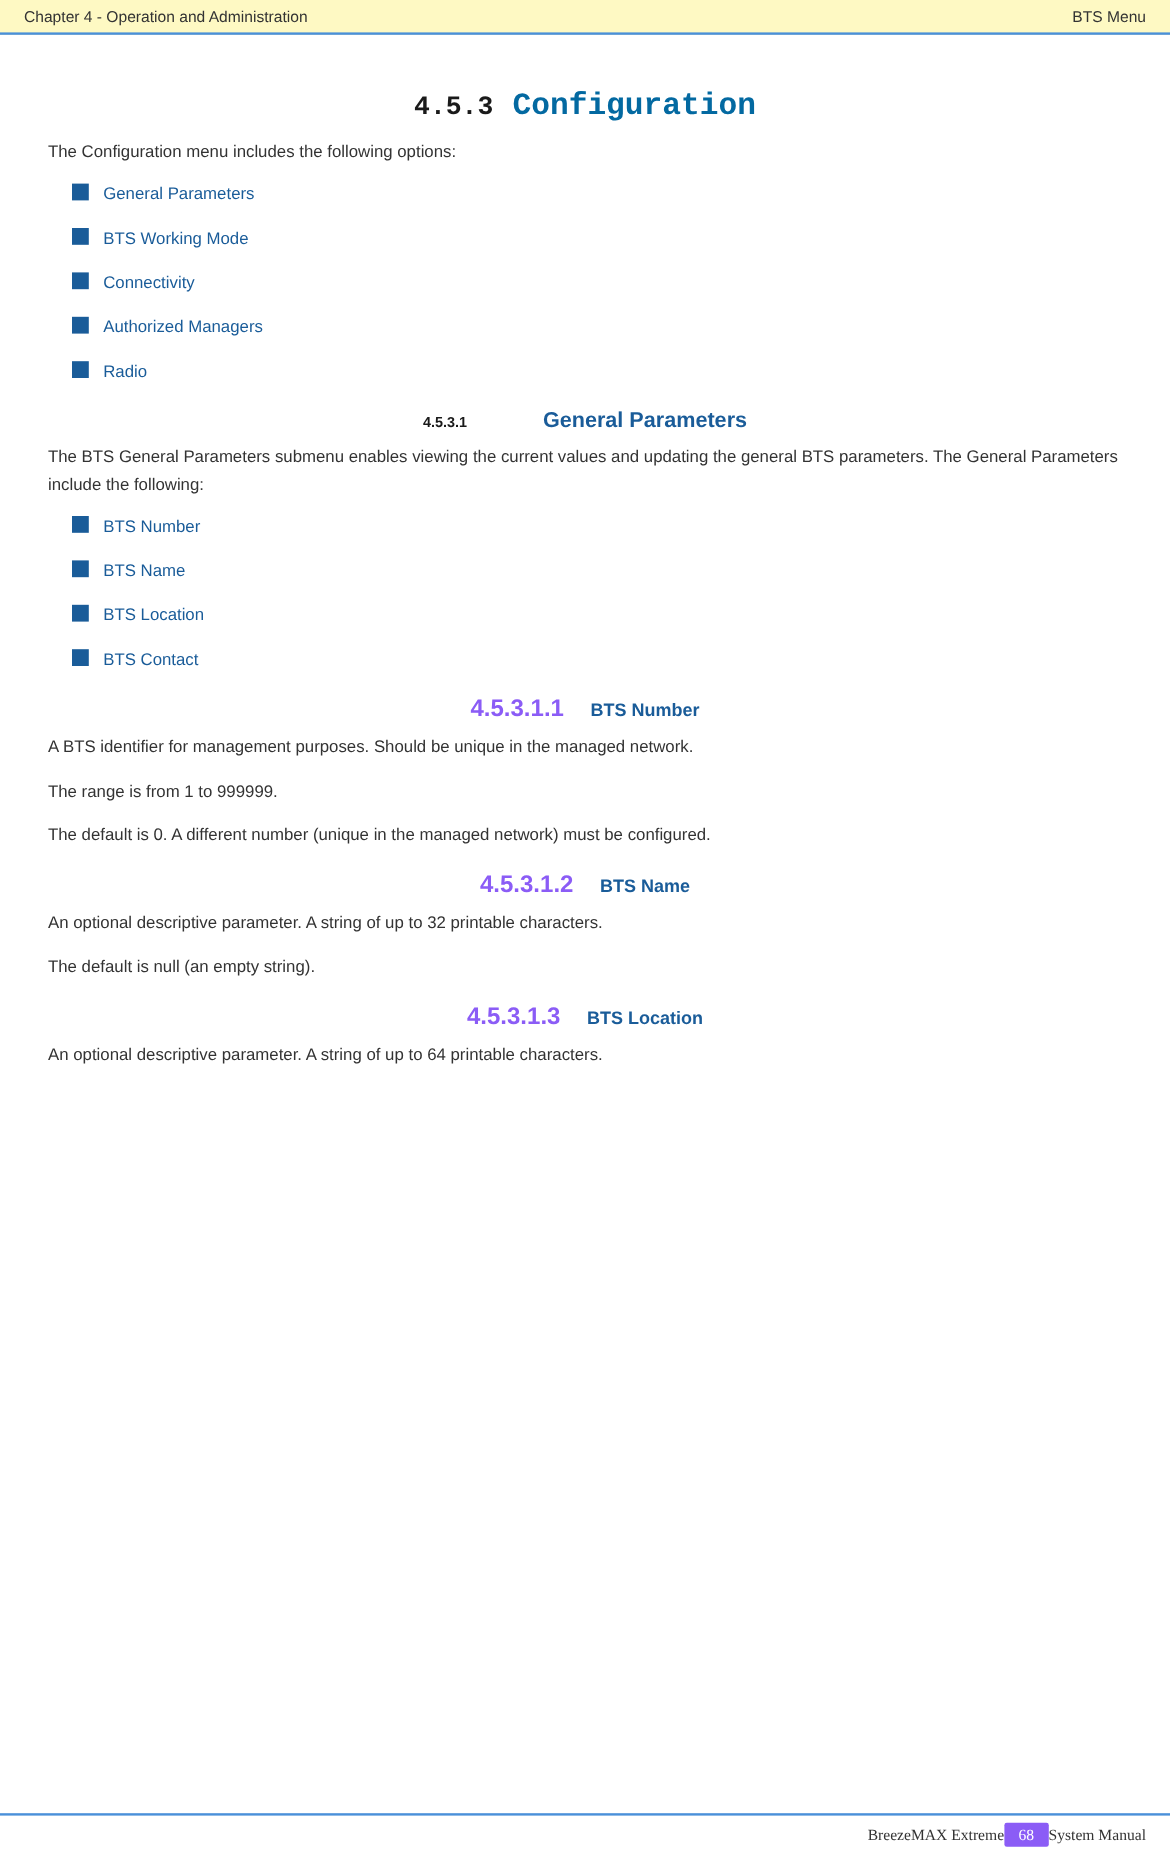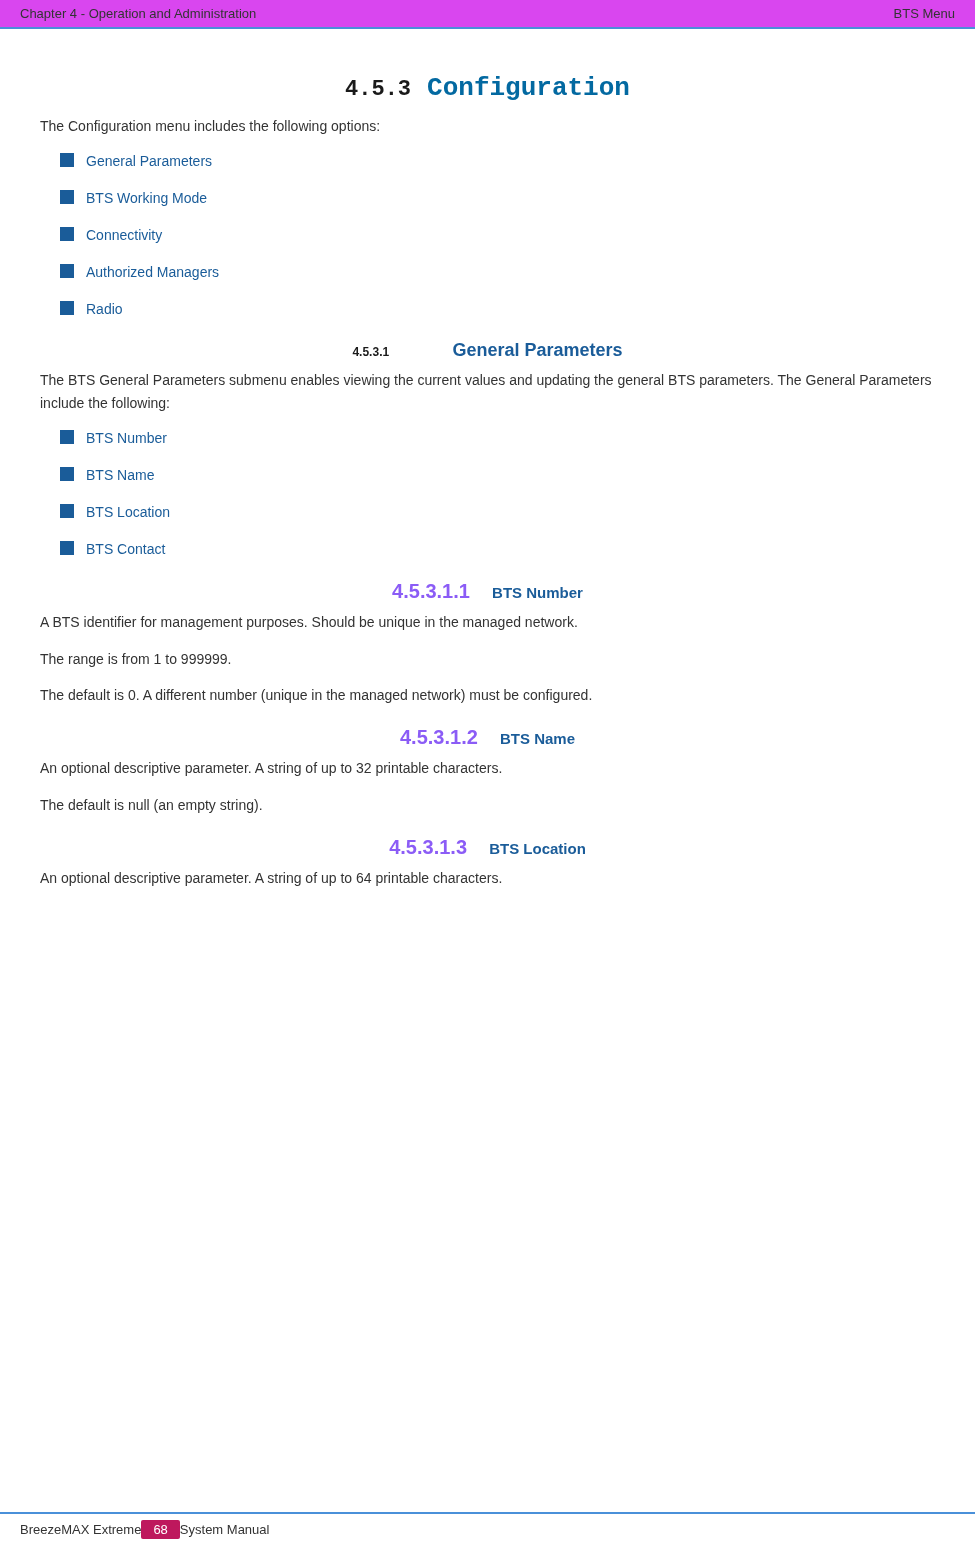--- a/index.html
+++ b/index.html
@@ -12,53 +12,54 @@
       min-height: 1545px;
     }
 
     
     .page-header {
       display: flex;
       justify-content: space-between;
       align-items: center;
       border-bottom: 2px solid #4a90d9;
       padding: 6px 20px;
-      background: #d946ef;
+      background: #fef9c3;
     }
     .page-header .chapter-title {
       font-size: 13px;
       color: #333;
     }
     .page-header .section-title {
       font-size: 13px;
       color: #333;
     }
 
     
     .page-footer {
       display: flex;
-      justify-content: flex-start;
+      justify-content: flex-end;
       align-items: center;
       border-top: 2px solid #4a90d9;
       padding: 6px 20px;
       position: absolute;
       bottom: 0;
       left: 0;
       right: 0;
       background: #fff;
+      font-family: Liberation Serif, serif;
     }
     .page-footer .footer-left,
     .page-footer .footer-right {
       font-size: 13px;
       color: #333;
     }
     .page-footer .footer-center {
       font-size: 13px;
       color: #333;
-      background: #be185d;
+      background: #8b5cf6;
       color: #fff;
       padding: 2px 12px;
       border-radius: 2px;
     }
 
     
     .content {
       padding: 20px 40px 60px 40px;
     }
 

